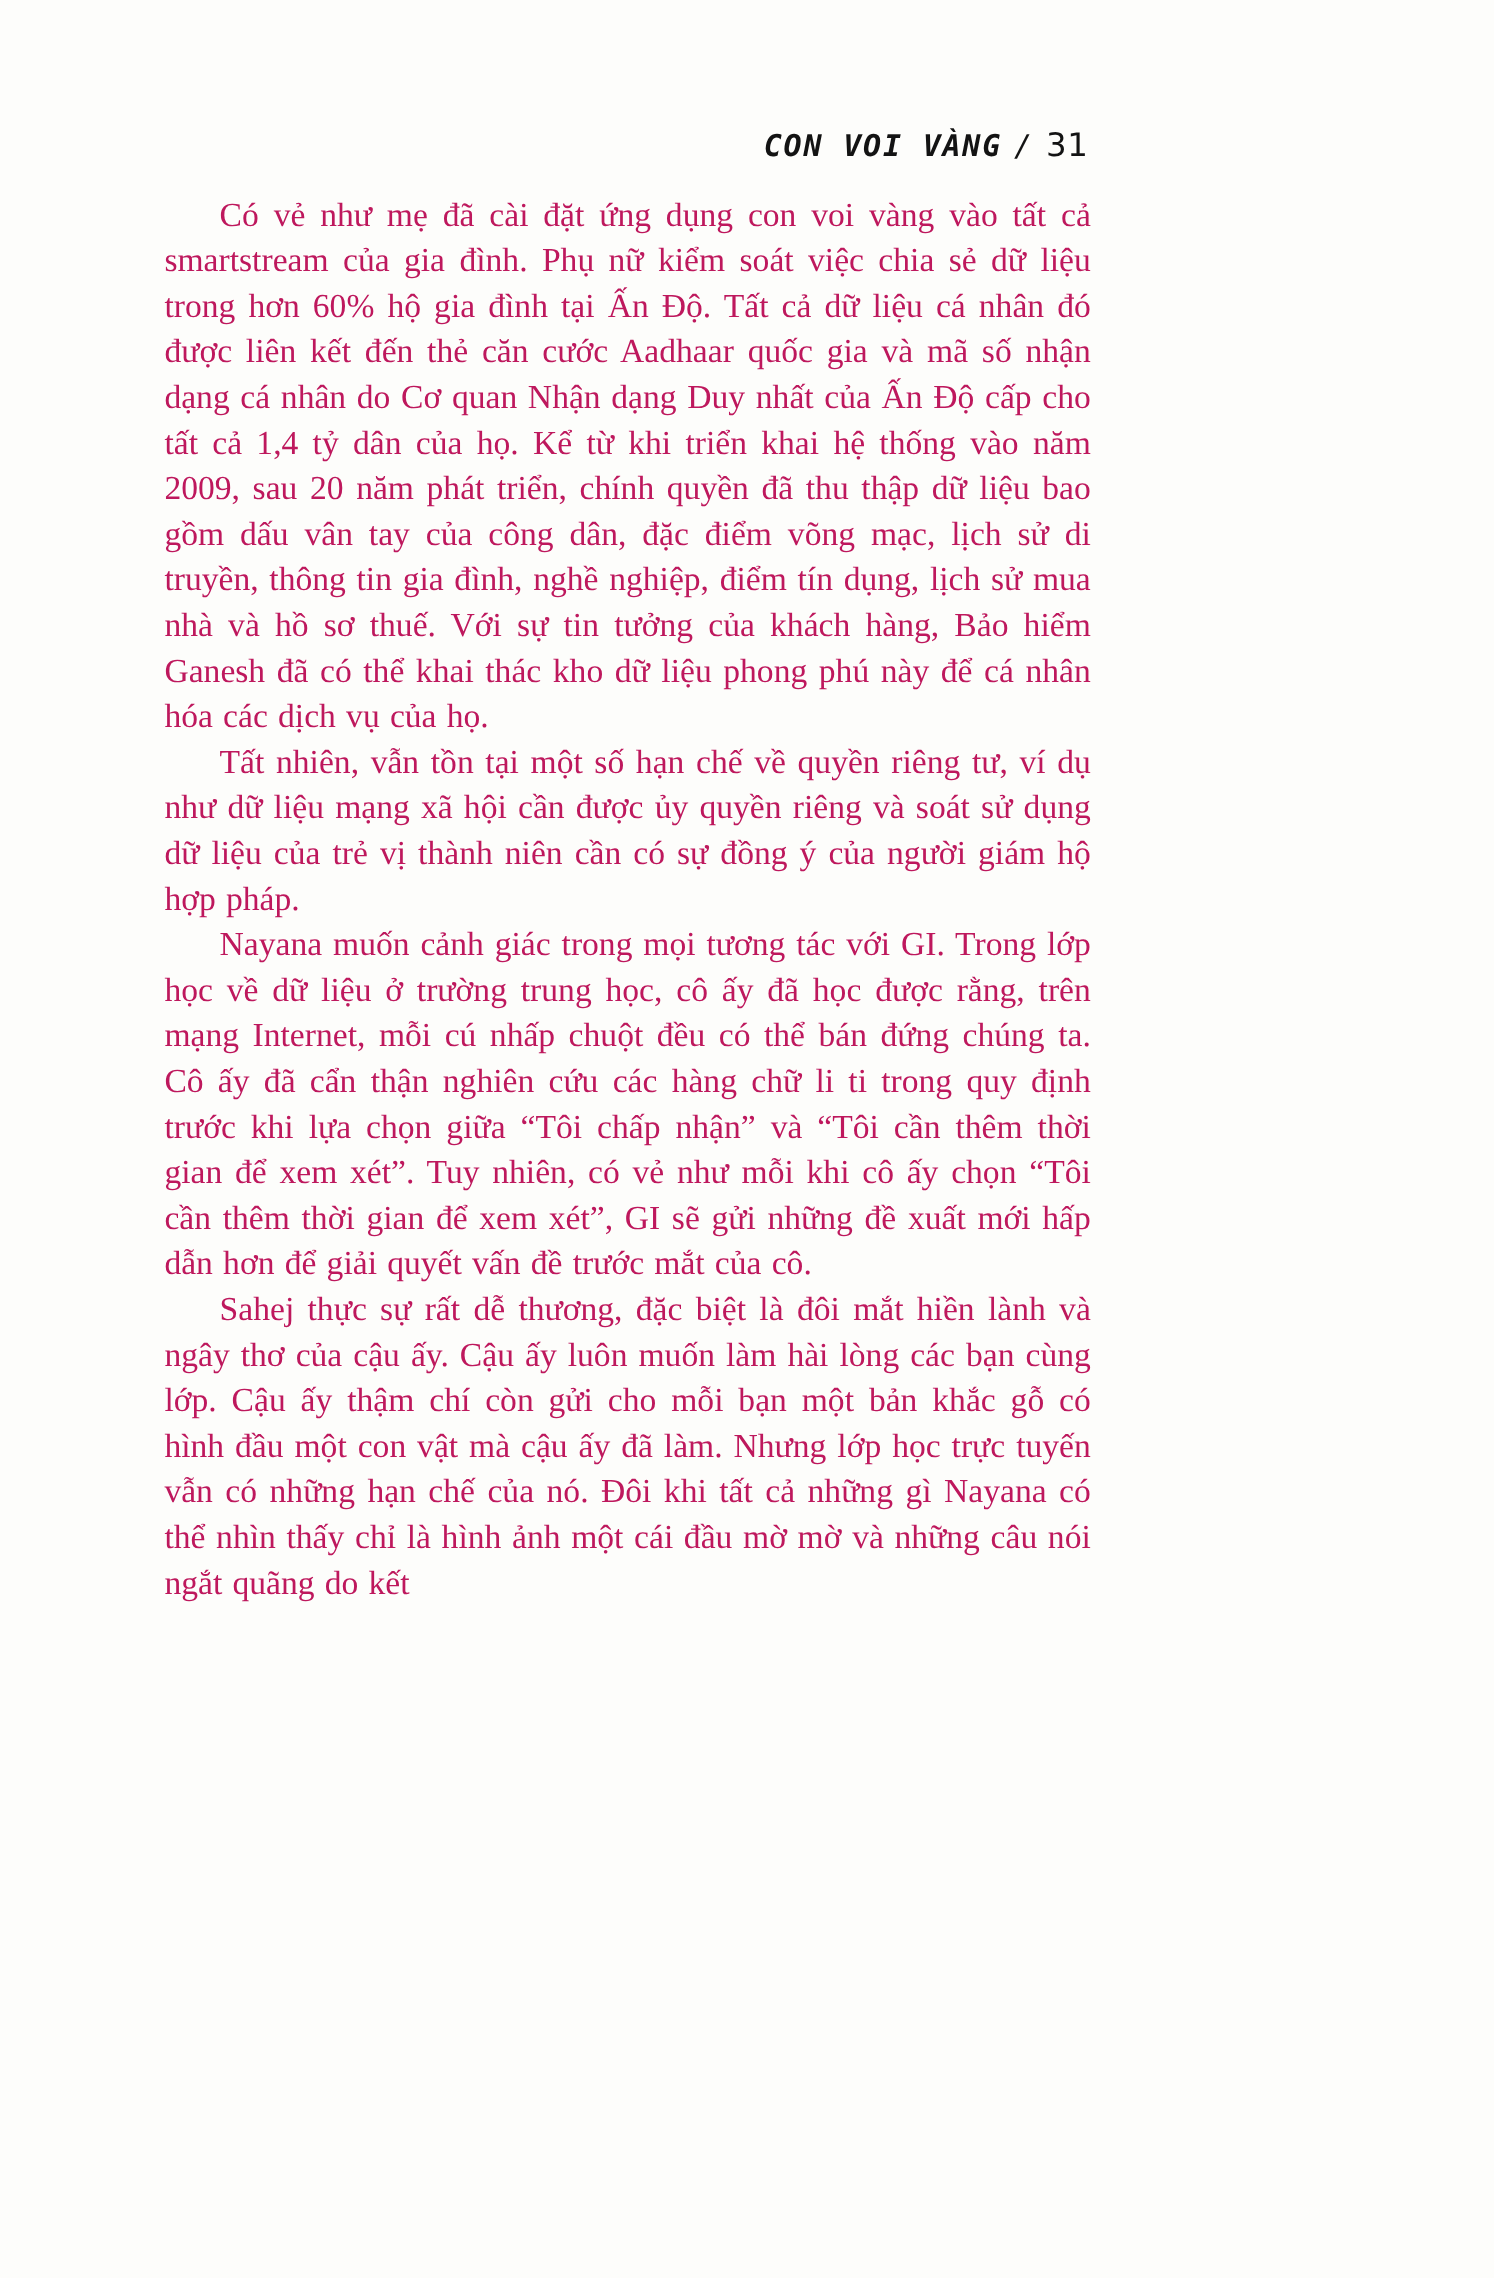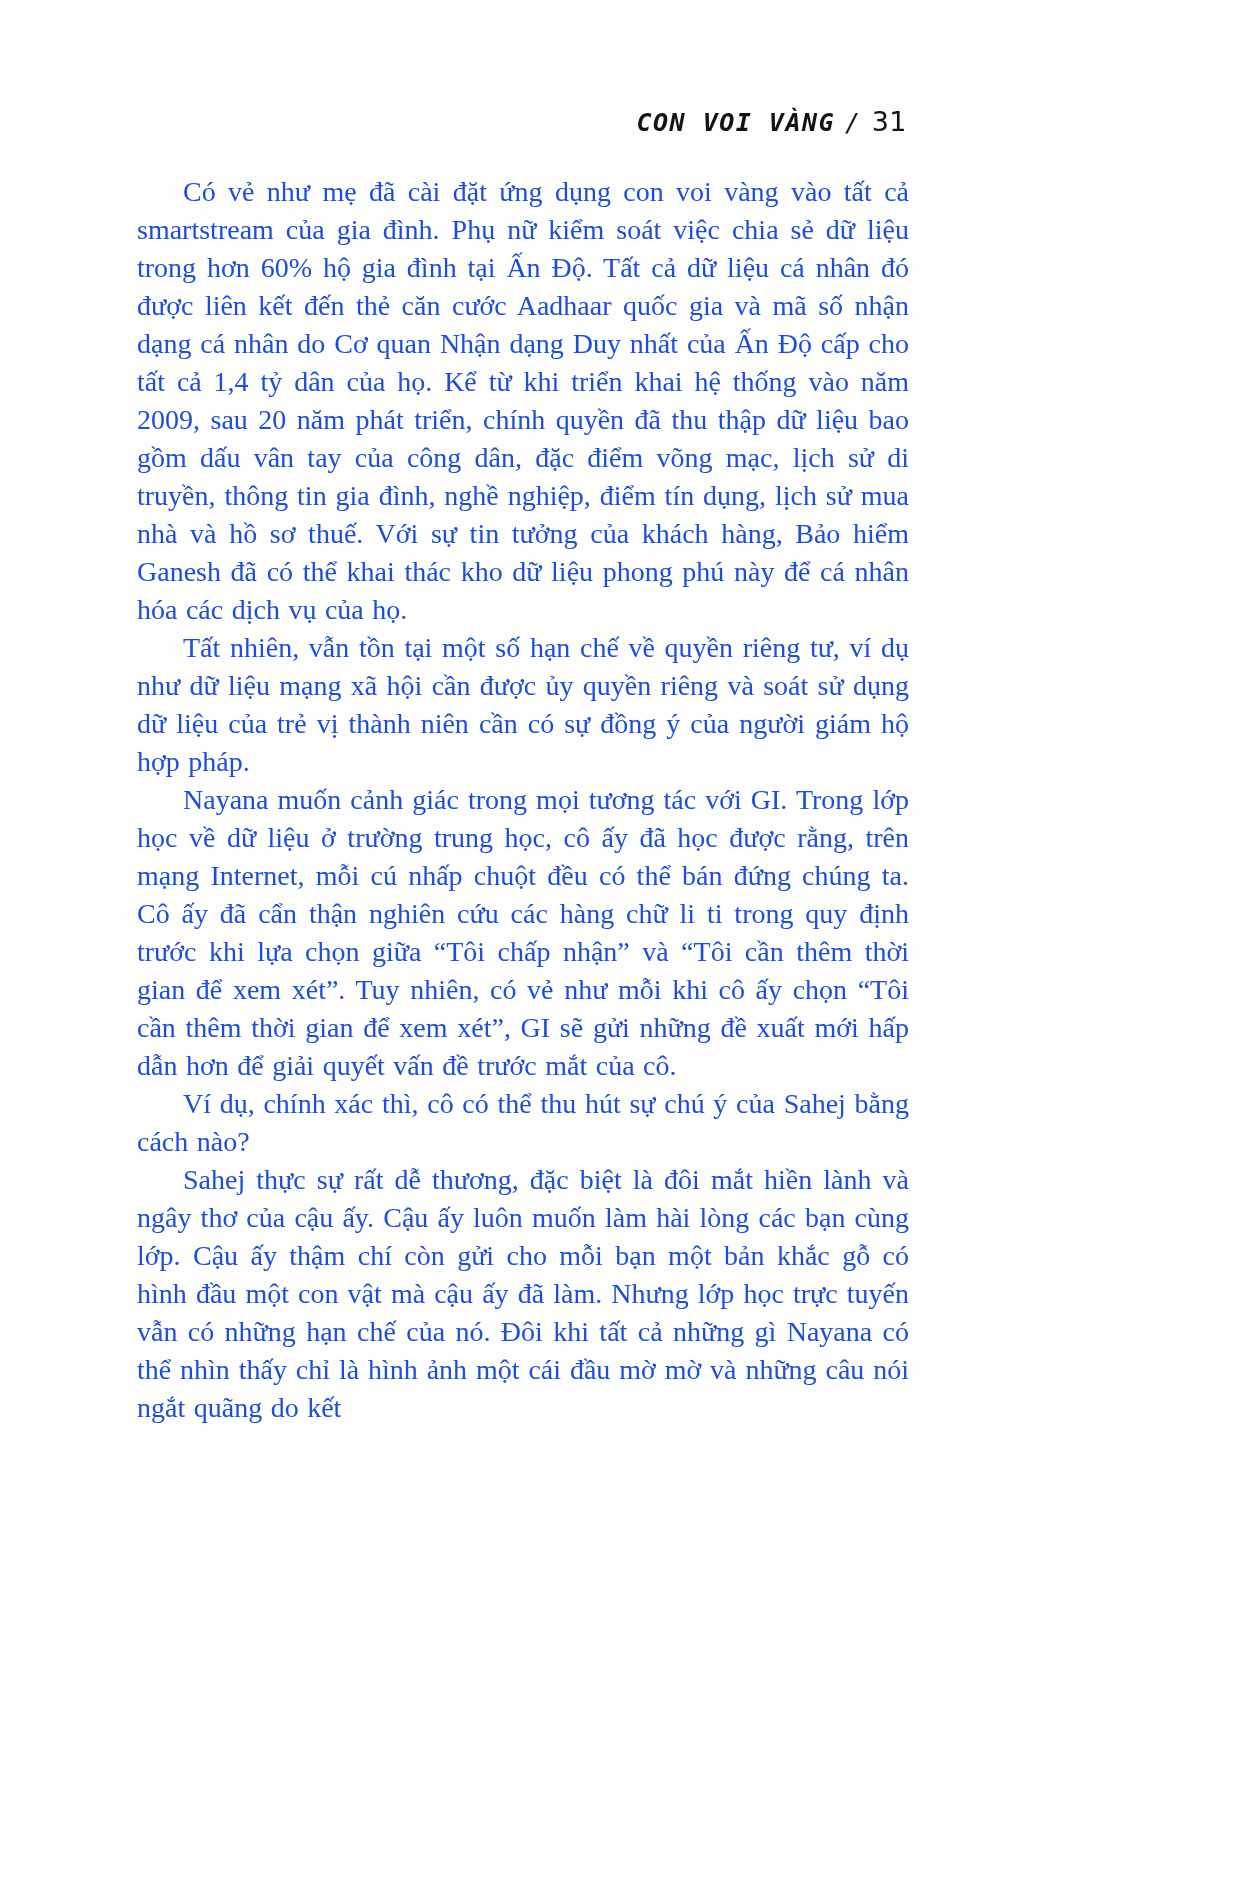--- a/index.html
+++ b/index.html
@@ -17,21 +17,21 @@
   }
   .text-column {
     position: absolute;
     left: 137px;
     top: 106px;
     width: 772px;
   }
   .running-head {
     text-align: right;
     padding-right: 2px;
-    margin-bottom: 36px;
+    margin-bottom: 24px;
     color: #131313;
     white-space: nowrap;
   }
   .running-head .head-title,
   .running-head .head-sep {
     font-family: "DejaVu Sans Mono", monospace;
     font-style: italic;
     font-weight: 600;
     font-size: 25px;
     letter-spacing: 1.5px;
@@ -44,21 +44,21 @@
     font-family: "DejaVu Sans", sans-serif;
     font-style: normal;
     font-weight: 400;
     font-size: 27px;
     letter-spacing: 0.5px;
   }
   .body-text p {
     font-family: "Liberation Serif", serif;
     font-size: 28px;
     line-height: 38px;
-    color: #1d4ed8;
+    color: #be185d;
     text-align: justify;
     text-indent: 46px;
     margin: 0;
     word-spacing: 1.5px;
   }
 </style>
 </head>
 <body>
 
 <div class="page">
@@ -67,18 +67,17 @@
     <div class="running-head">
       <span class="head-title">CON VOI VÀNG</span>
       <span class="head-sep">/</span>
       <span class="page-num">31</span>
     </div>
 
     <div class="body-text">
       <p>Có vẻ như mẹ đã cài đặt ứng dụng con voi vàng vào tất cả smartstream của gia đình. Phụ nữ kiểm soát việc chia sẻ dữ liệu trong hơn 60% hộ gia đình tại Ấn Độ. Tất cả dữ liệu cá nhân đó được liên kết đến thẻ căn cước Aadhaar quốc gia và mã số nhận dạng cá nhân do Cơ quan Nhận dạng Duy nhất của Ấn Độ cấp cho tất cả 1,4 tỷ dân của họ. Kể từ khi triển khai hệ thống vào năm 2009, sau 20 năm phát triển, chính quyền đã thu thập dữ liệu bao gồm dấu vân tay của công dân, đặc điểm võng mạc, lịch sử di truyền, thông tin gia đình, nghề nghiệp, điểm tín dụng, lịch sử mua nhà và hồ sơ thuế. Với sự tin tưởng của khách hàng, Bảo hiểm Ganesh đã có thể khai thác kho dữ liệu phong phú này để cá nhân hóa các dịch vụ của họ.</p>
       <p>Tất nhiên, vẫn tồn tại một số hạn chế về quyền riêng tư, ví dụ như dữ liệu mạng xã hội cần được ủy quyền riêng và soát sử dụng dữ liệu của trẻ vị thành niên cần có sự đồng ý của người giám hộ hợp pháp.</p>
       <p>Nayana muốn cảnh giác trong mọi tương tác với GI. Trong lớp học về dữ liệu ở trường trung học, cô ấy đã học được rằng, trên mạng Internet, mỗi cú nhấp chuột đều có thể bán đứng chúng ta. Cô ấy đã cẩn thận nghiên cứu các hàng chữ li ti trong quy định trước khi lựa chọn giữa “Tôi chấp nhận” và “Tôi cần thêm thời gian để xem xét”. Tuy nhiên, có vẻ như mỗi khi cô ấy chọn “Tôi cần thêm thời gian để xem xét”, GI sẽ gửi những đề xuất mới hấp dẫn hơn để giải quyết vấn đề trước mắt của cô.</p>
-      <p>Ví dụ, chính xác thì, cô có thể thu hút sự chú ý của Sahej bằng cách nào?</p>
       <p>Sahej thực sự rất dễ thương, đặc biệt là đôi mắt hiền lành và ngây thơ của cậu ấy. Cậu ấy luôn muốn làm hài lòng các bạn cùng lớp. Cậu ấy thậm chí còn gửi cho mỗi bạn một bản khắc gỗ có hình đầu một con vật mà cậu ấy đã làm. Nhưng lớp học trực tuyến vẫn có những hạn chế của nó. Đôi khi tất cả những gì Nayana có thể nhìn thấy chỉ là hình ảnh một cái đầu mờ mờ và những câu nói ngắt quãng do kết</p>
     </div>
 
   </div>
 </div>
 
 </body></html>

